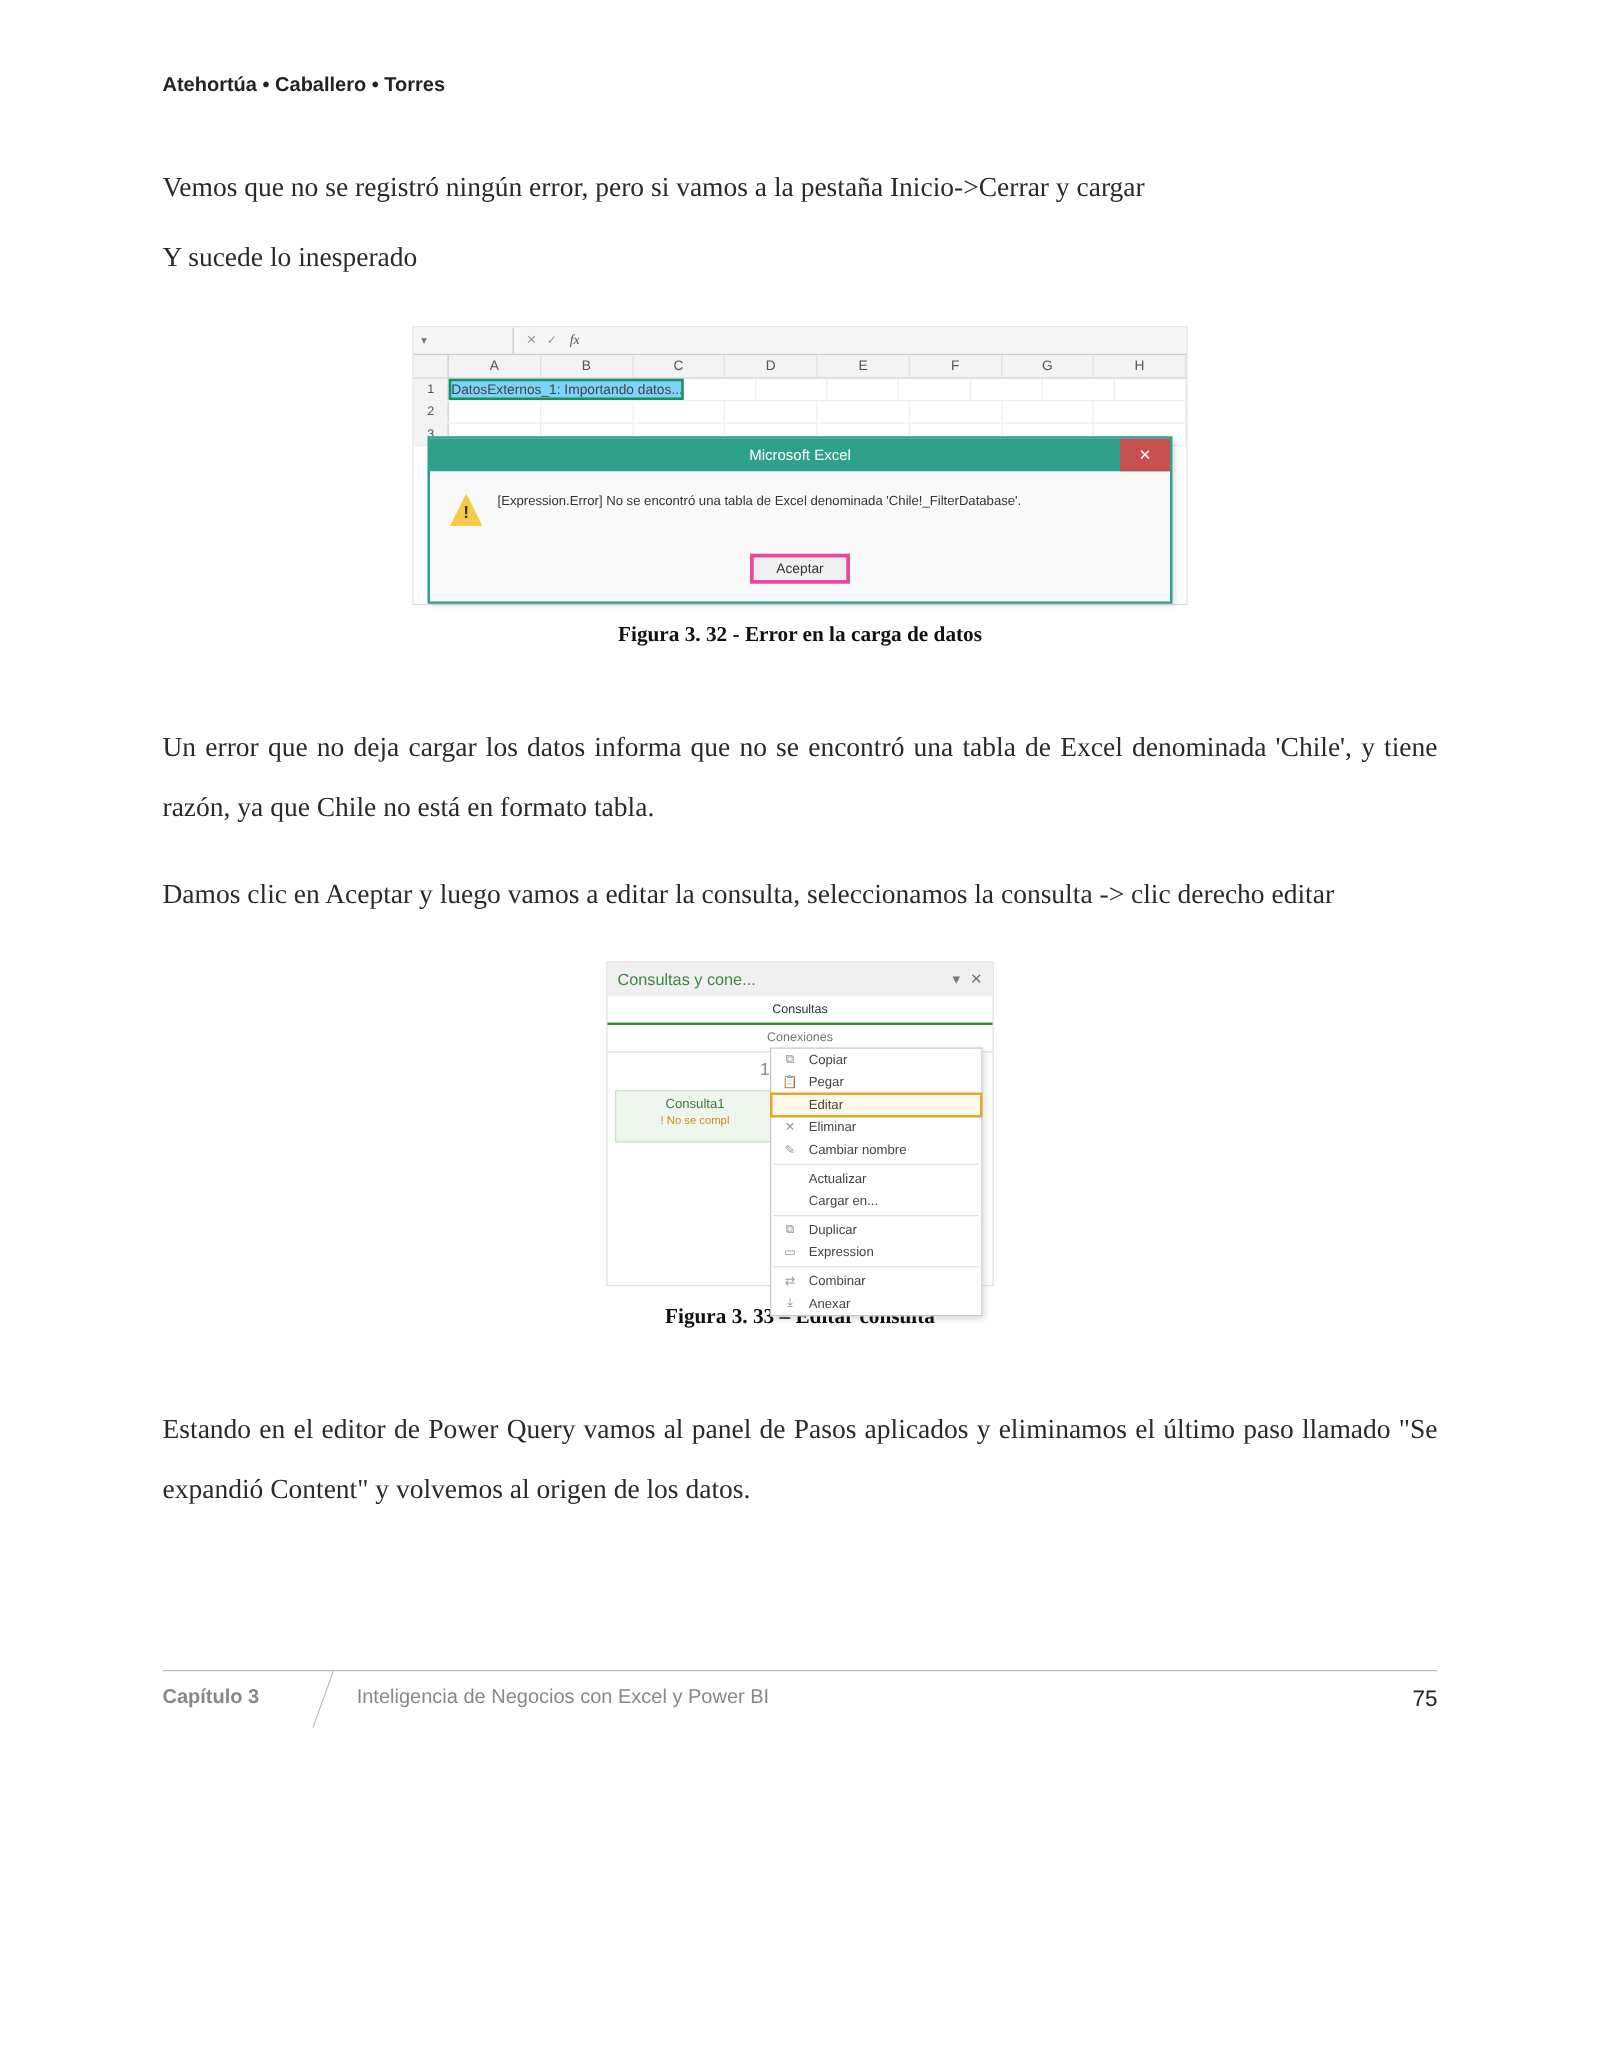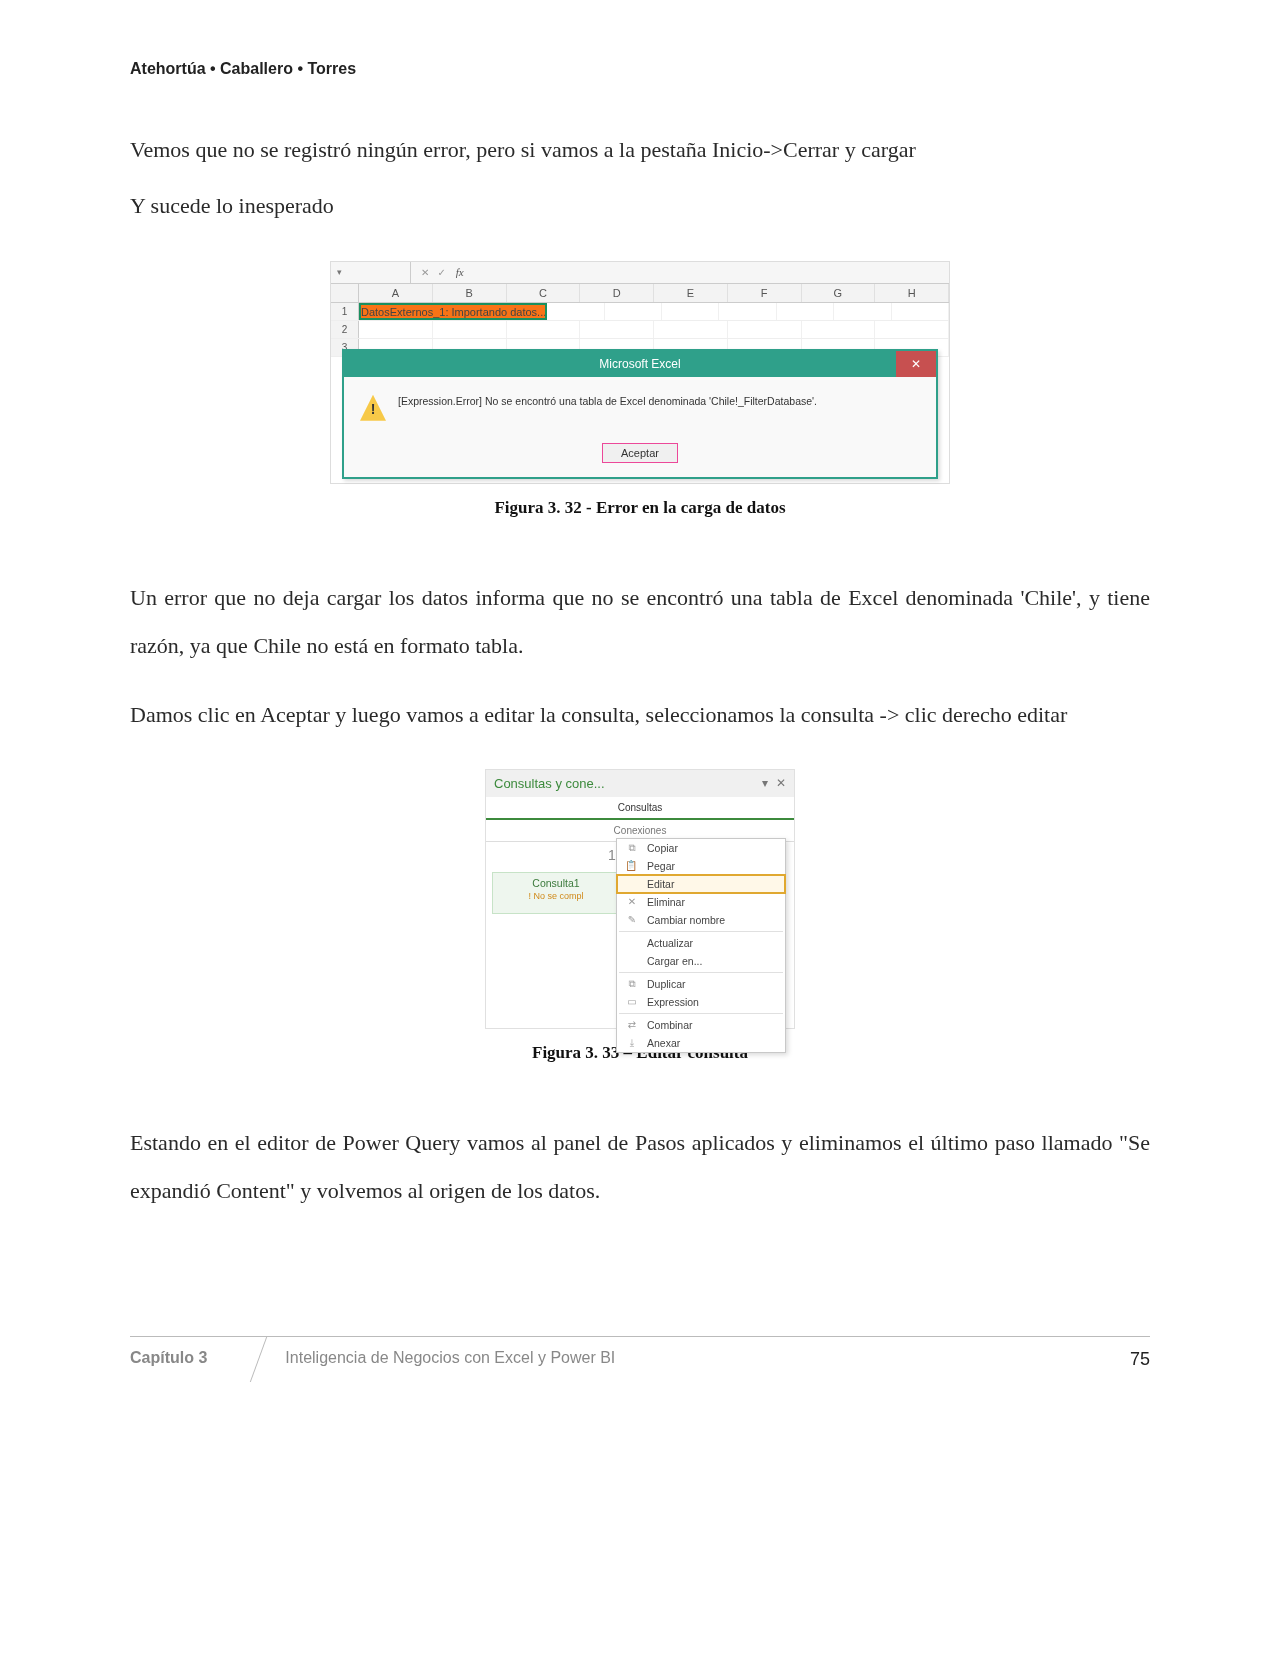--- a/index.html
+++ b/index.html
@@ -58,21 +58,21 @@
   .fb-dd { color:#777; font-size:9px; }
   .fb-icon { color:#999; font-size:10px; padding:0 4px; }
   .fb-fx { font-style: italic; font-family: 'Times New Roman', serif; color:#555; padding:0 6px; }
   .col-headers { display:flex; background:#f3f3f3; border-bottom:1px solid #ccc; }
   .col-corner { width:28px; border-right:1px solid #ccc; height:18px; }
   .col-h { flex:1; text-align:center; font-size:11px; color:#555; border-right:1px solid #e0e0e0; height:18px; line-height:18px; }
   .grid-area { position:relative; height:180px; background:#fff; }
   .grid-row { display:flex; height:18px; border-bottom:1px solid #eee; }
   .row-h { width:28px; border-right:1px solid #ccc; background:#f3f3f3; text-align:center; color:#555; font-size:10px; line-height:18px; }
   .cell { flex:1; border-right:1px solid #f0f0f0; font-size:11px; padding-left:2px; line-height:18px; white-space:nowrap; overflow:visible; }
-  .cell.sel { outline:2px solid #1a8f5f; outline-offset:-2px; z-index:1; position:relative; background:#f97316; }
+  .cell.sel { outline:2px solid #1a8f5f; outline-offset:-2px; z-index:1; position:relative; background:#7dd3fc; }
   .dialog {
     position:absolute;
     top:46px; left:50%;
     transform:translateX(-50%);
     width:596px;
     border:2px solid #2fa08a;
     background:#f5f5f5;
     box-shadow: 2px 2px 4px rgba(0,0,0,0.15);
   }
   .dialog-title {
@@ -113,21 +113,21 @@
     top:6px; left:0; right:0;
     text-align:center;
     color:#333;
     font-weight:bold;
     font-size:14px;
   }
   .dialog-msg { font-size:10.5px; color:#333; line-height:1.3; }
   .dialog-buttons { text-align:center; padding:8px 0 14px 0; background:#f9f9f9; }
   .dlg-btn {
     display:inline-block;
-    border:1px solid #ec4899;
+    border:3px solid #ec4899;
     background:#f0f0f0;
     padding:3px 18px;
     font-size:11px;
     color:#333;
   }
 
   
   .ctx-shot {
     width: 310px;
     margin: 0 auto;

